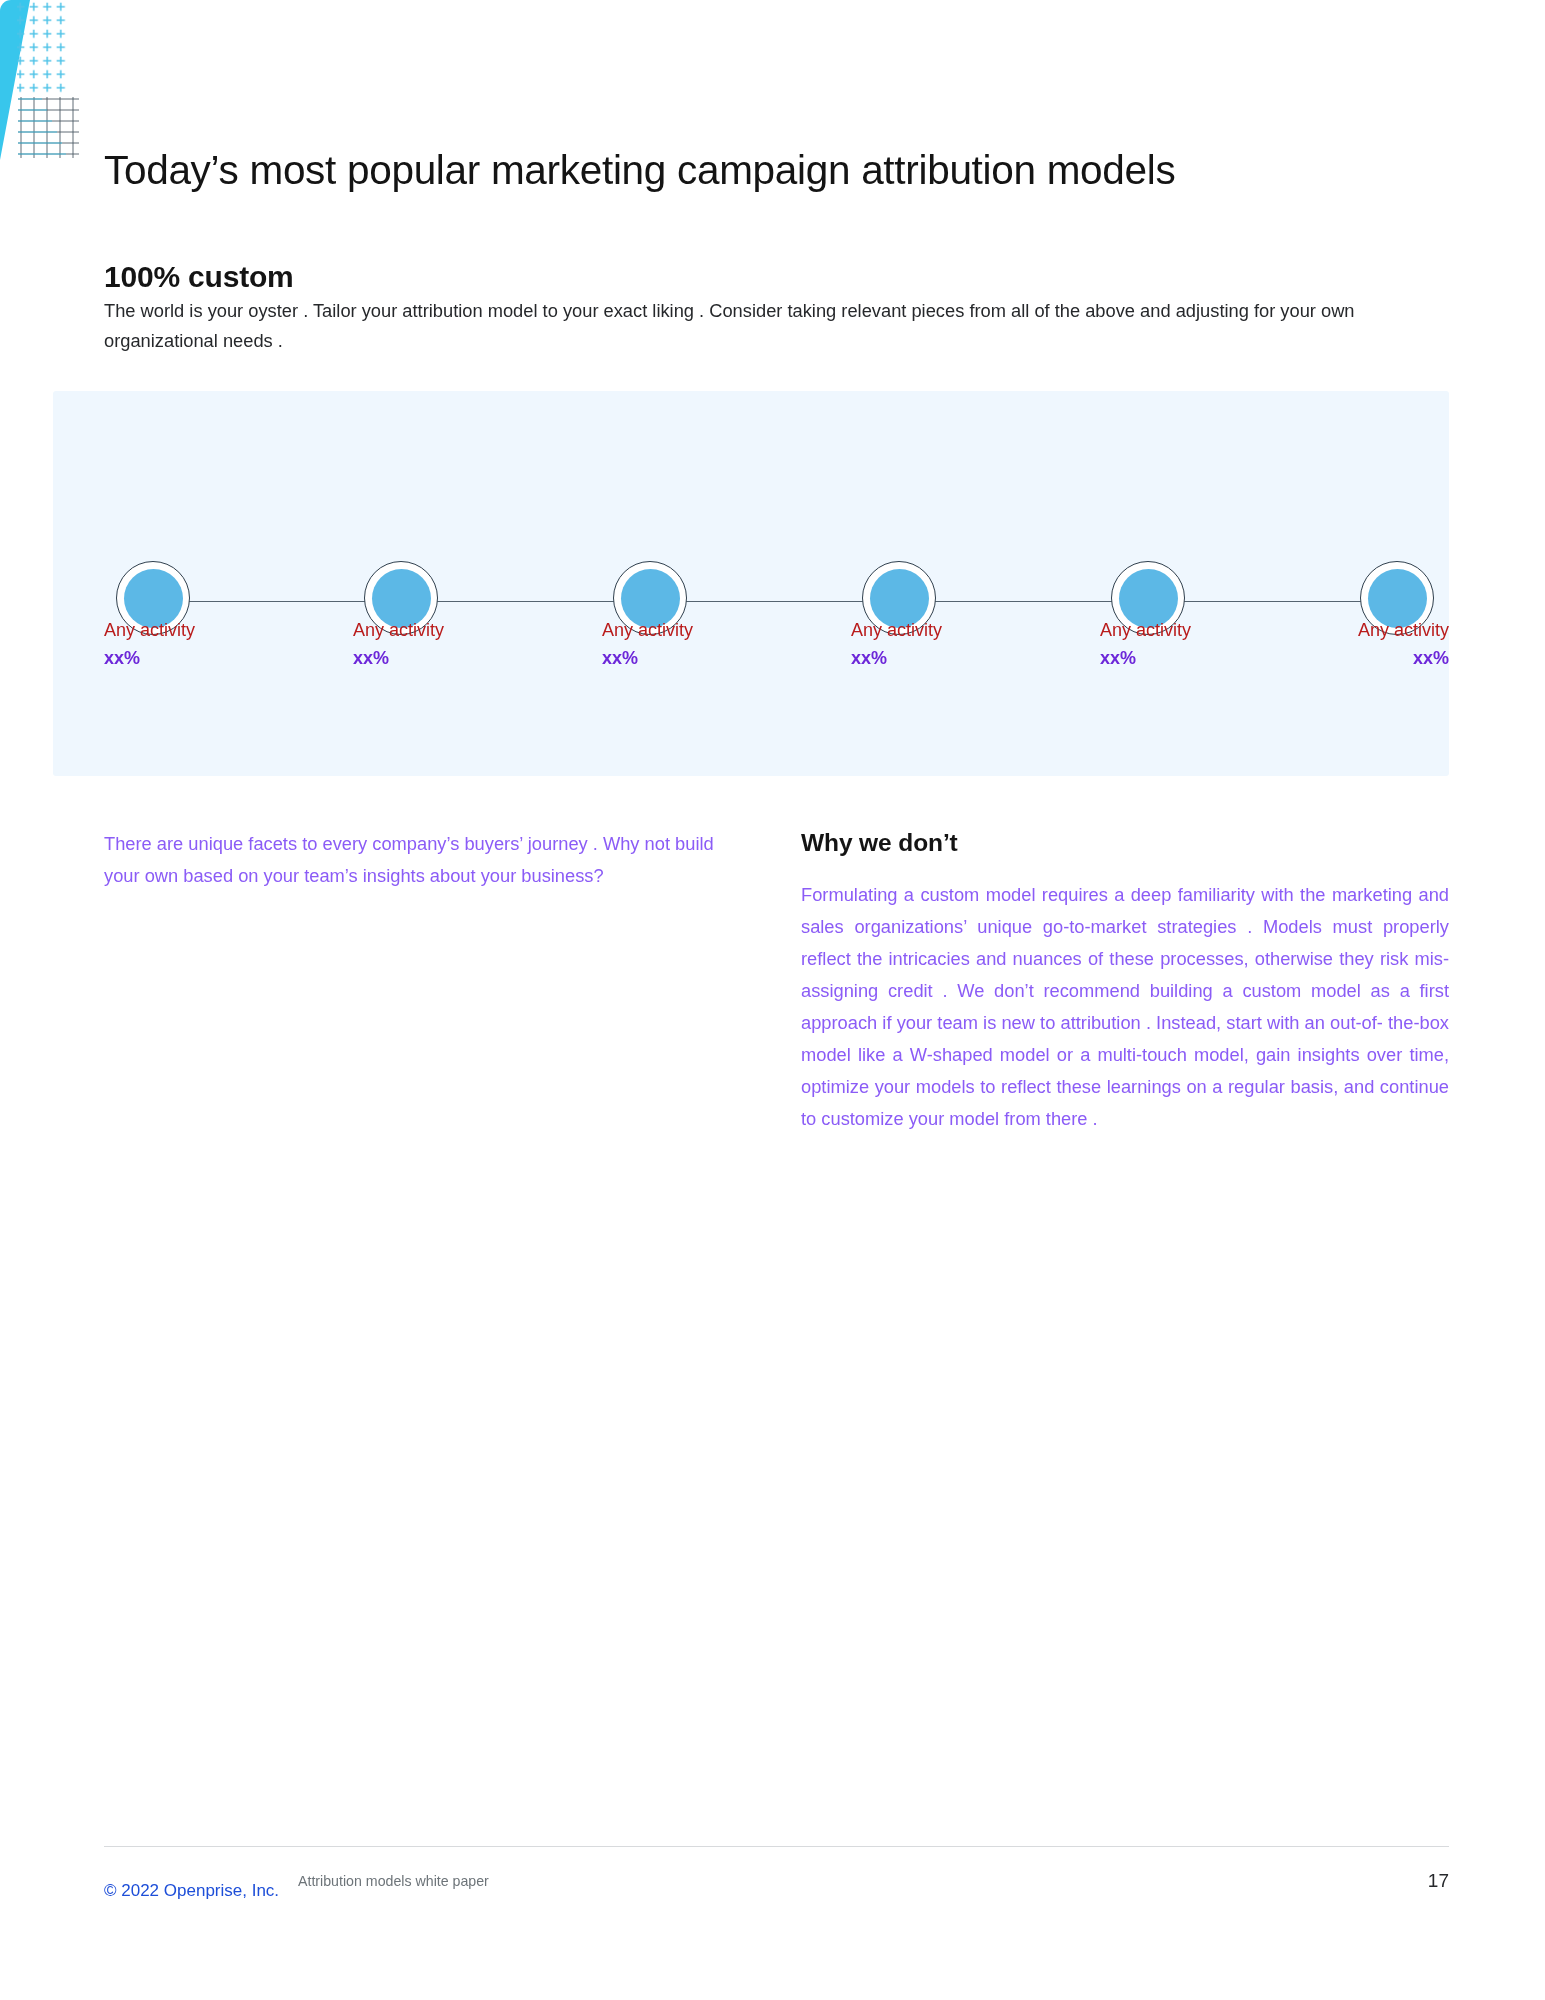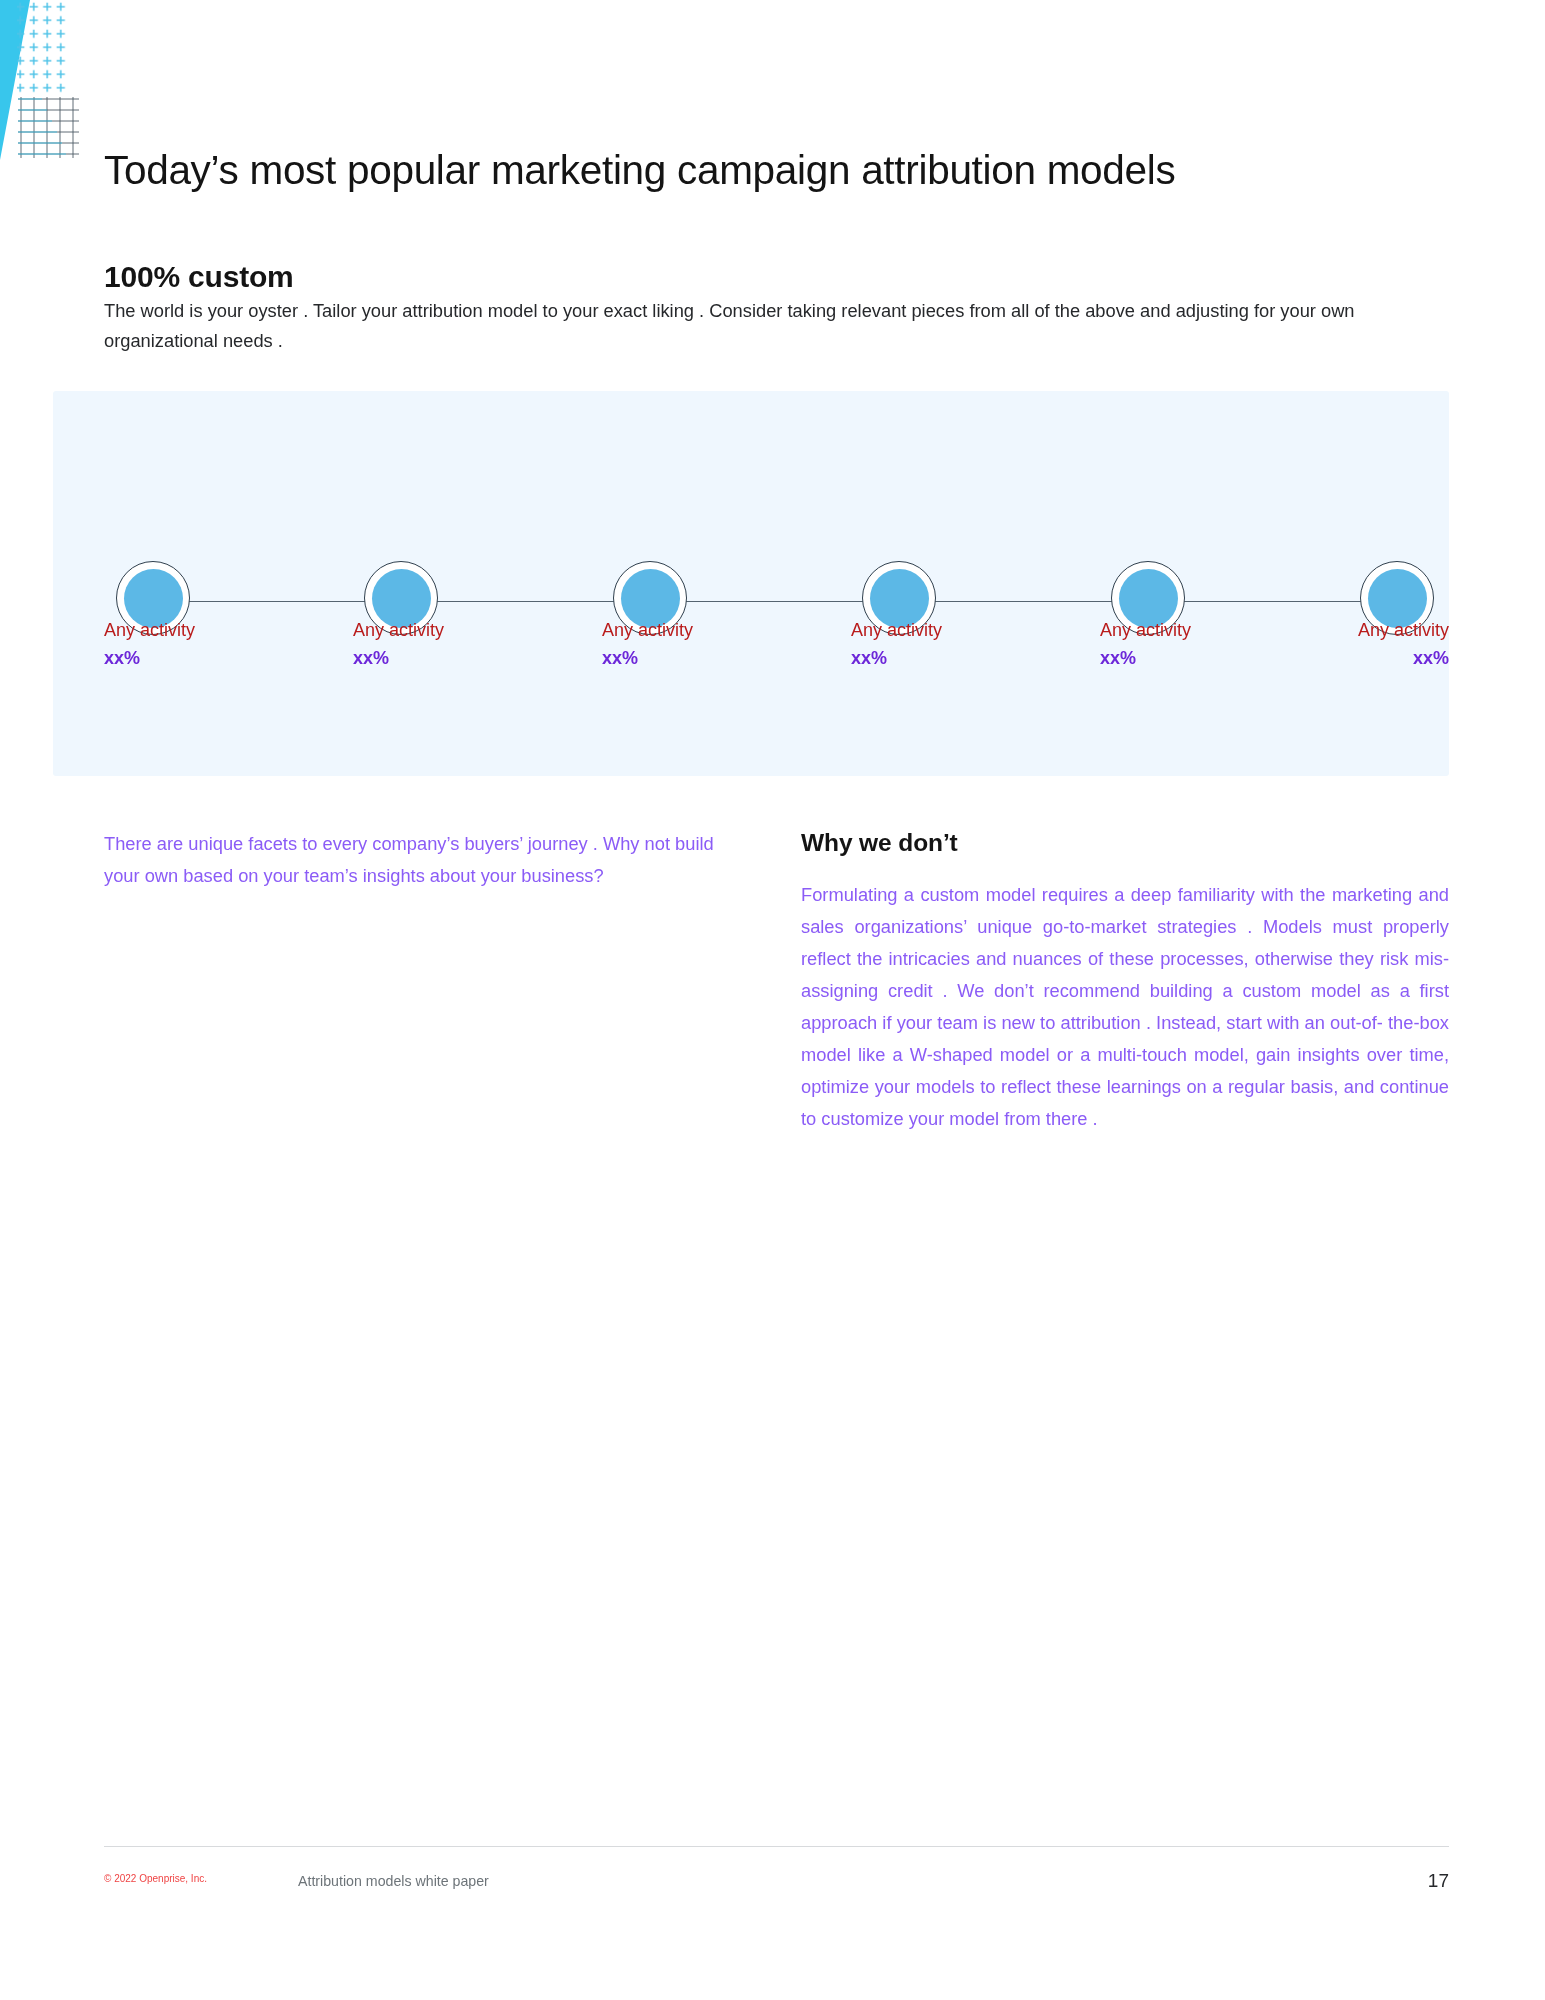--- a/index.html
+++ b/index.html
@@ -11,20 +11,21 @@
     font-family: "Liberation Sans", sans-serif;
     -webkit-font-smoothing: antialiased;
   }
 
   .page {
     position: relative;
     width: 1545px;
     height: 2000px;
     background: #ffffff;
     overflow: hidden;
+    border-radius: 11px;
   }
 
   
   .corner-deco {
     position: absolute;
     top: 0;
     left: 0;
     width: 95px;
     height: 165px;
     pointer-events: none;
@@ -202,23 +203,23 @@
   .footer {
     position: absolute;
     left: 0;
     top: 1870px;
     width: 1345px;
     height: 30px;
   }
   .footer-copyright {
     position: absolute;
     left: 0;
-    top: 3px;
-    font-size: 10px;
-    color: #ef4444;
+    top: 11px;
+    font-size: 17px;
+    color: #1d4ed8;
   }
   .footer-doc {
     position: absolute;
     left: 194px;
     top: 3px;
     font-size: 14.2px;
     color: #6d7479;
   }
   .footer-page {
     position: absolute;

